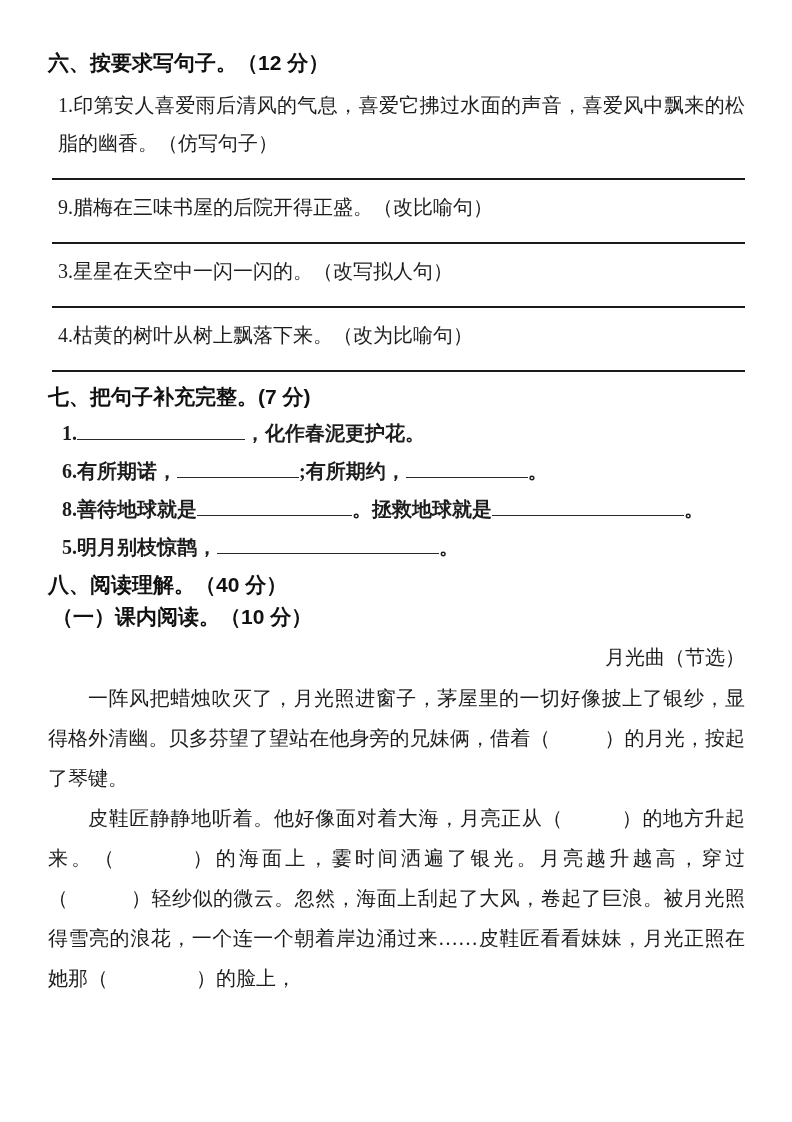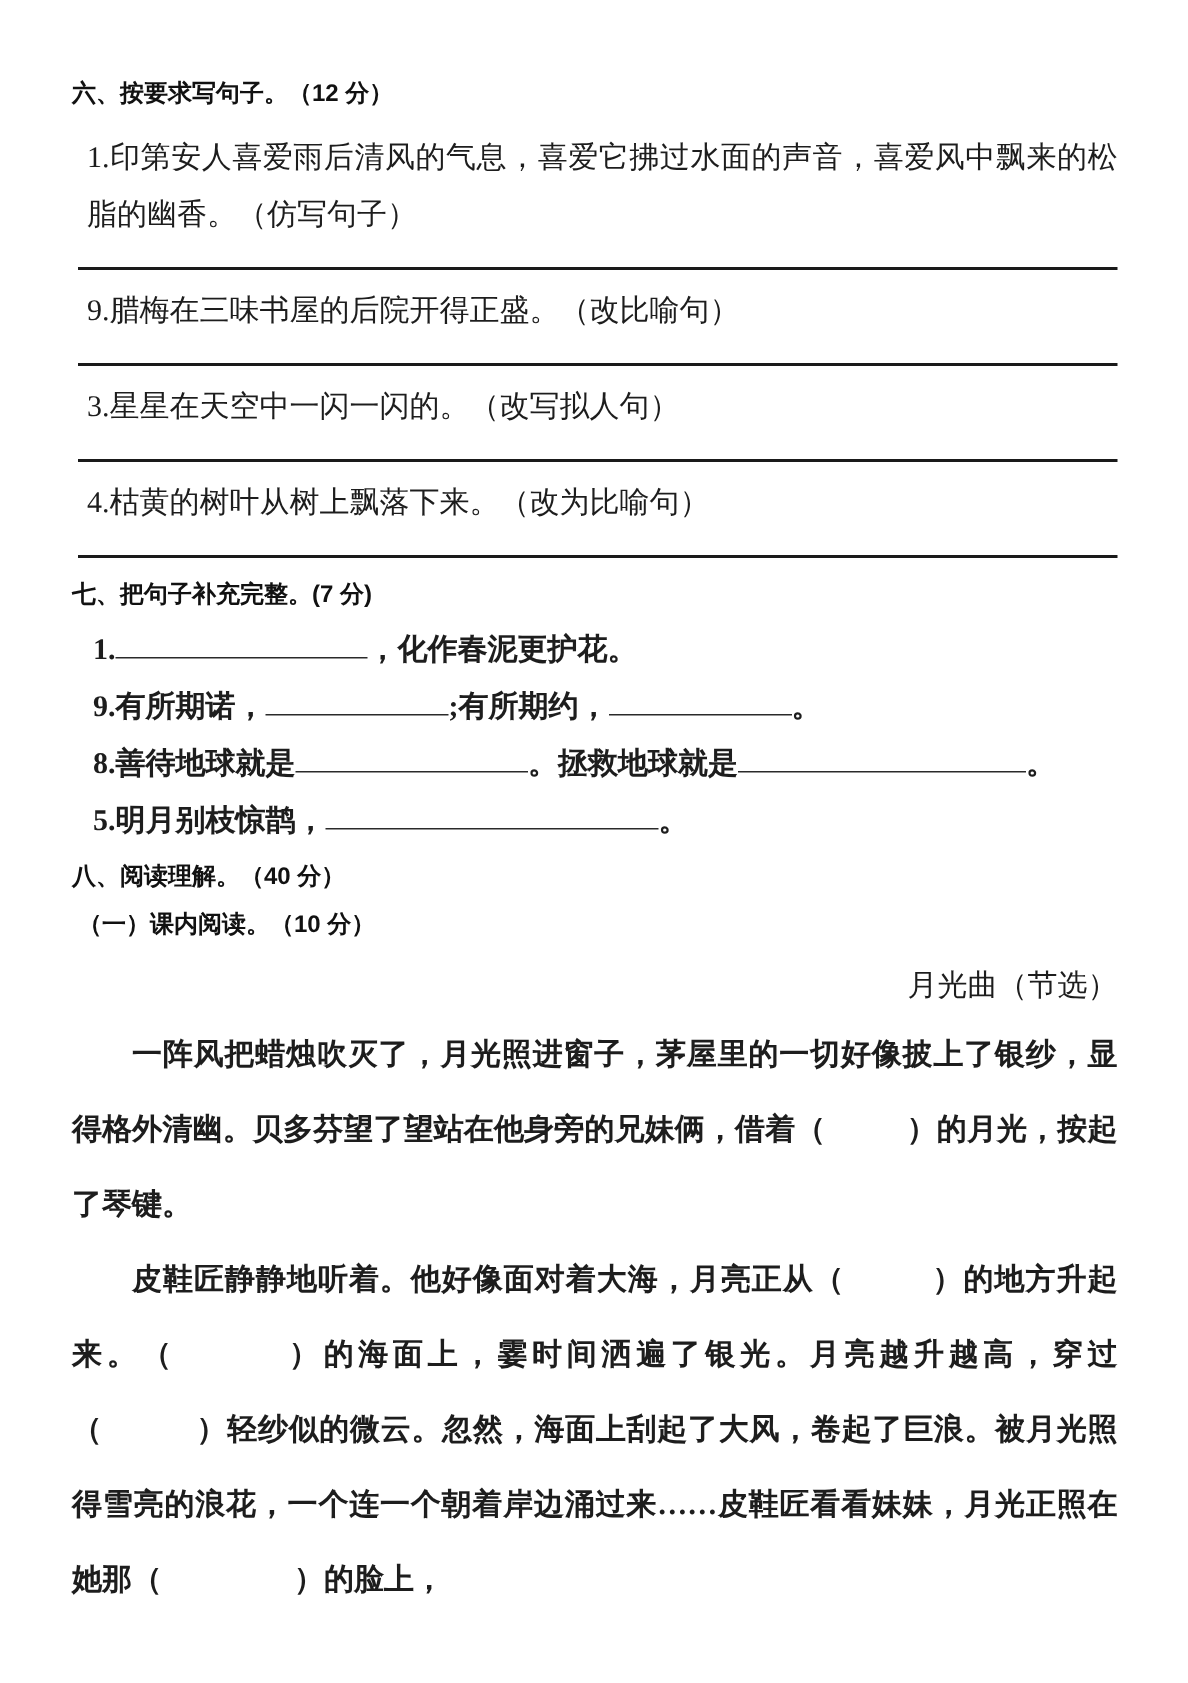--- a/index.html
+++ b/index.html
@@ -8,21 +8,21 @@
     width: 792px; height: 1122px;
     background: #ffffff;
     padding: 44px 47px 0 48px;
     overflow: hidden;
     position: relative;
   }
   
   .h {
     font-family: "Liberation Sans", "DejaVu Sans", sans-serif;
     font-weight: 700;
-    font-size: 16px;
+    font-size: 21px;
     line-height: 30px;
     color: #111111;
     margin: 0;
   }
   .h6x  { margin: 4px 0 0; }
   .h7x  { margin: 10px 0 2px; }
   .h8x  { margin: 4px 0 0; }
   .h8sub{ margin: 2px 0 0 4px; }
   
   .k {
@@ -34,21 +34,21 @@
   }
   .q5   { margin: 0 0 0 27px; text-align: justify; }
   .it   { margin: 8px 0 0 10px; text-align: justify; }
   .s7it { margin: 0 0 0 14px; font-weight: bold; }
   .ansline {
     height: 0;
     border-bottom: 2px solid #1a1a1a;
     margin: 16px 0 8px 4px;
   }
   .ttl  { text-align: right; margin: 6px 0 2px; }
-  .para { text-align: justify; text-indent: 40px; line-height: 50px; margin: 0; font-weight: bold; }
+  .para { text-align: justify; text-indent: 40px; line-height: 40px; margin: 0; }
   
   .ul {
     display: inline-block;
     border-bottom: 1px solid #2a2a2a;
     height: 1em;
     vertical-align: baseline;
   }
   .w168{ width:168px } .w122{ width:122px } .w155{ width:155px }
   .w192{ width:192px } .w228{ width:228px } .w222{ width:222px }
   
@@ -74,21 +74,21 @@
   <p class="k it">3.星星在天空中一闪一闪的。（改写拟人句）</p>
   <div class="ansline"></div>
 
   <p class="k it">4.枯黄的树叶从树上飘落下来。（改为比喻句）</p>
   <div class="ansline"></div>
 
   <h2 class="h h7x">七、把句子补充完整。(7 分)</h2>
 
   <p class="k s7it"><span>1.</span><span class="ul w168"></span><span>，化作春泥更护花。</span></p>
 
-  <p class="k s7it"><span>9.有所期诺，</span><span class="ul w122"></span><span>;有所期约，</span><span class="ul w122"></span><span>。</span></p>
+  <p class="k s7it"><span>6.有所期诺，</span><span class="ul w122"></span><span>;有所期约，</span><span class="ul w122"></span><span>。</span></p>
 
   <p class="k s7it"><span>8.善待地球就是</span><span class="ul w155"></span><span>。拯救地球就是</span><span class="ul w192"></span><span>。</span></p>
 
 
   <p class="k s7it"><span>5.明月别枝惊鹊，</span><span class="ul w222"></span><span>。</span></p>
 
   <h2 class="h h8x">八、阅读理解。（40 分）</h2>
   <h3 class="h h8sub">（一）课内阅读。（10 分）</h3>
 
   <p class="k ttl">月光曲（节选）</p>

